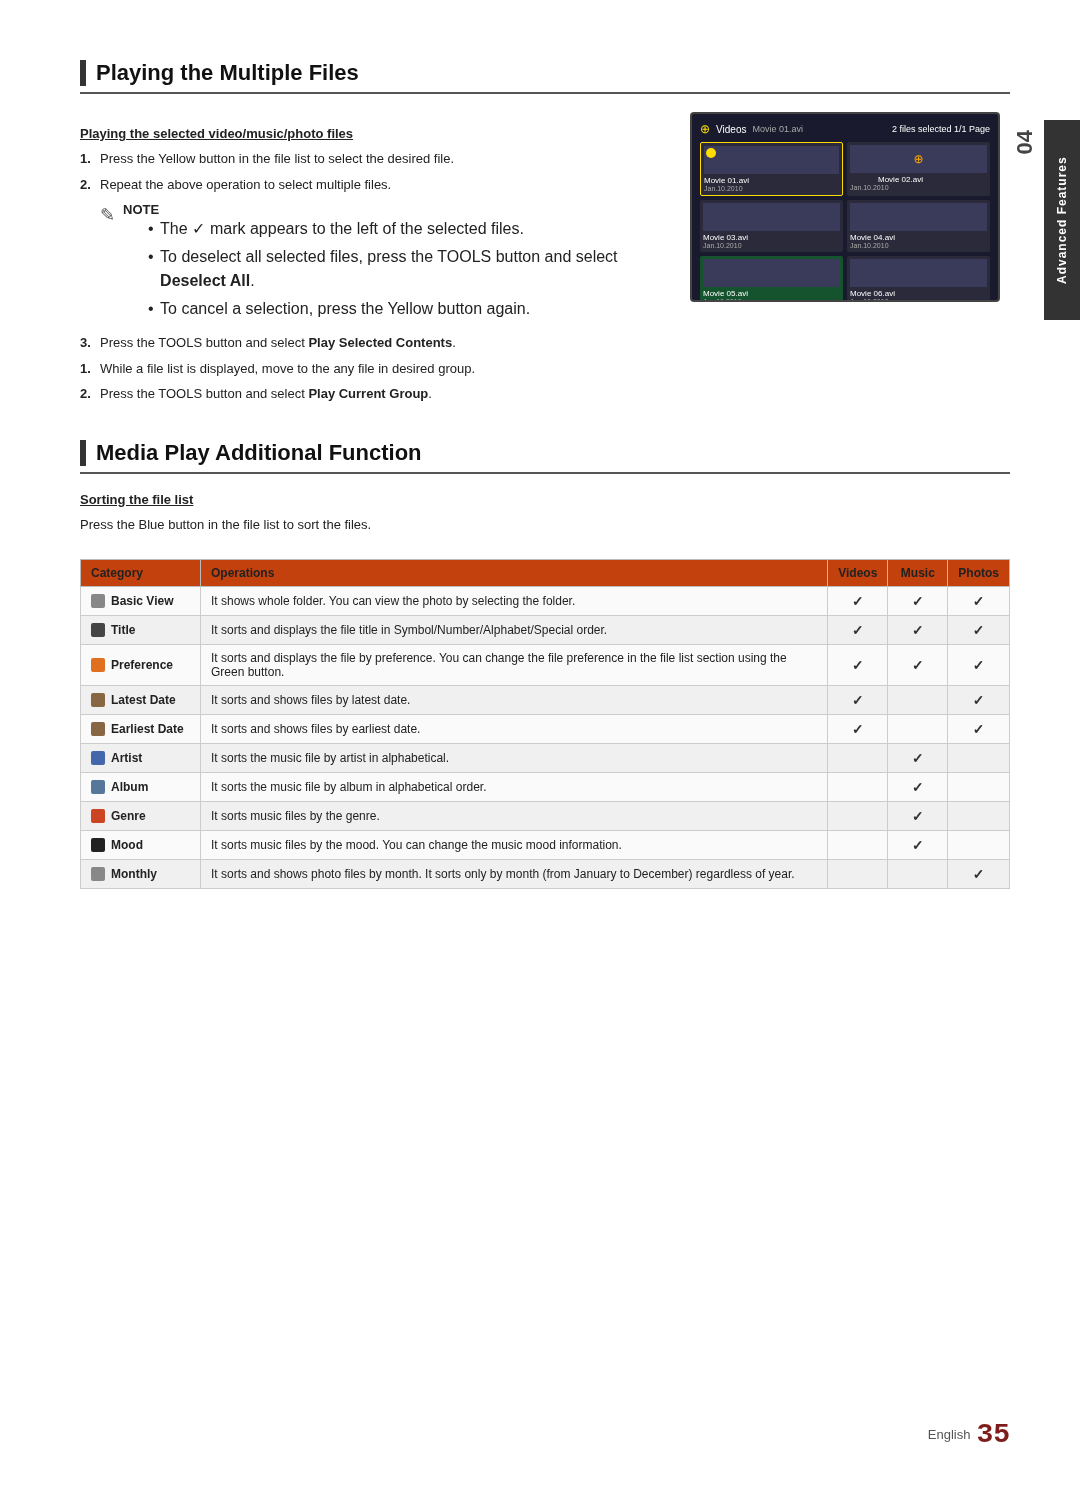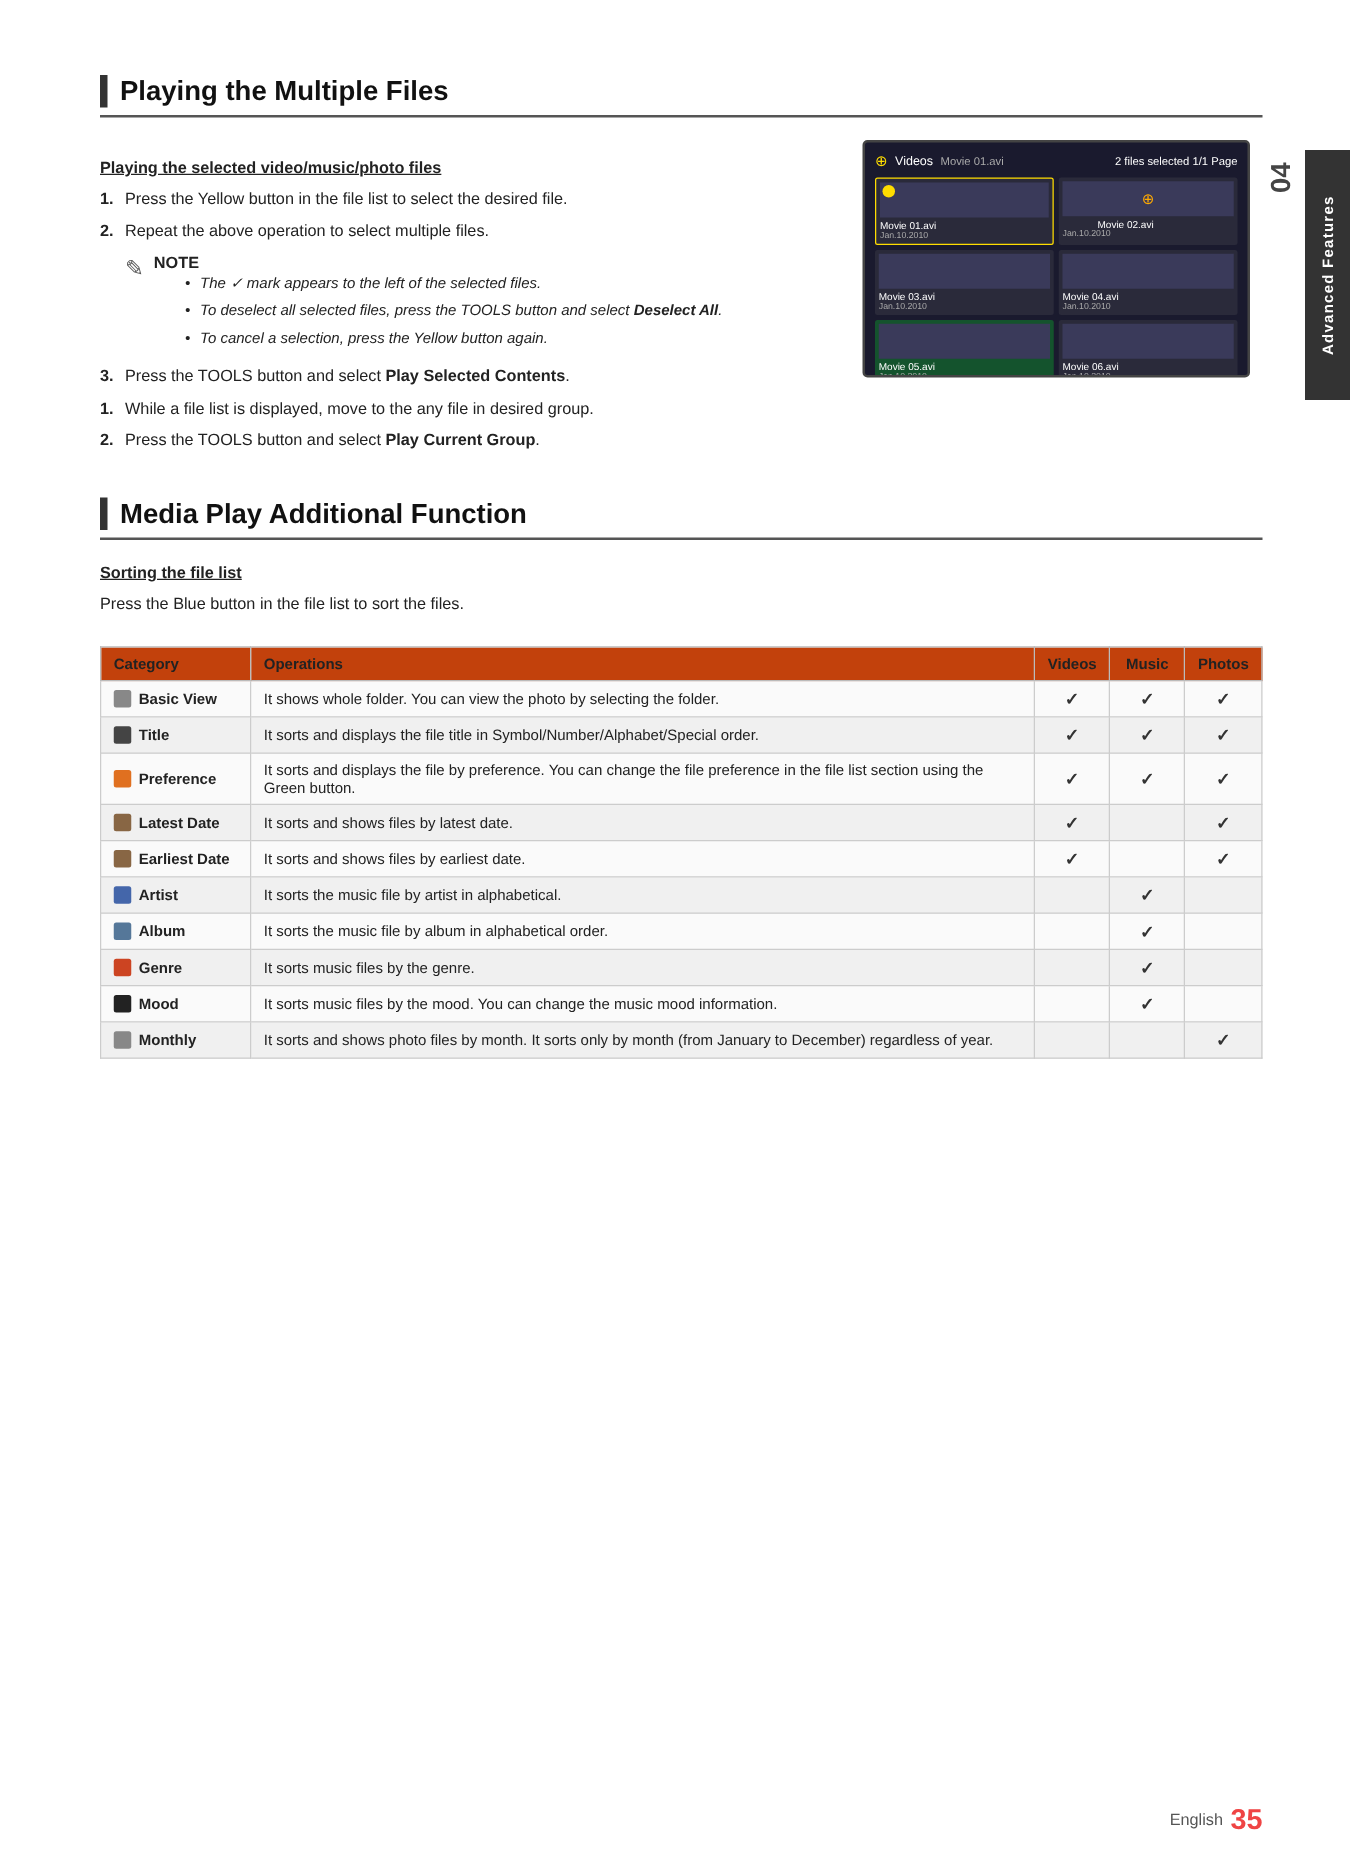--- a/index.html
+++ b/index.html
@@ -100,25 +100,24 @@
       flex-shrink: 0;
     }
 
     ul.note-list {
       margin-left: 25px;
       list-style: none;
     }
 
     ul.note-list li {
       margin-bottom: 4px;
-      font-size: 12px;
+      font-size: 16px;
       line-height: 1.5;
       position: relative;
       padding-left: 12px;
-      font-style: italic;
     }
 
     ul.note-list li::before {
       content: "•";
       position: absolute;
       left: 0;
     }
 
     .note-box {
       display: flex;
@@ -215,36 +214,37 @@
     .checkmark {
       text-align: center;
       font-size: 14px;
       font-weight: bold;
       color: #333;
     }
 
     
     .page-footer {
       position: absolute;
-      bottom: 25px;
+      bottom: 44px;
       right: 70px;
       display: flex;
       align-items: center;
       gap: 6px;
     }
 
     .footer-english {
       font-size: 13px;
       color: #555;
     }
 
     .footer-page-num {
-      font-size: 23px;
-      font-weight: bold;
-      color: #ef4444;
+      font-size: 28px;
+      font-weight: bold;
+      color: #7f1d1d;
+      font-family: Liberation Mono, monospace;
     }
 
     
     .paragraph {
       font-size: 13px;
       line-height: 1.6;
       margin-bottom: 24px;
     }
 
     

